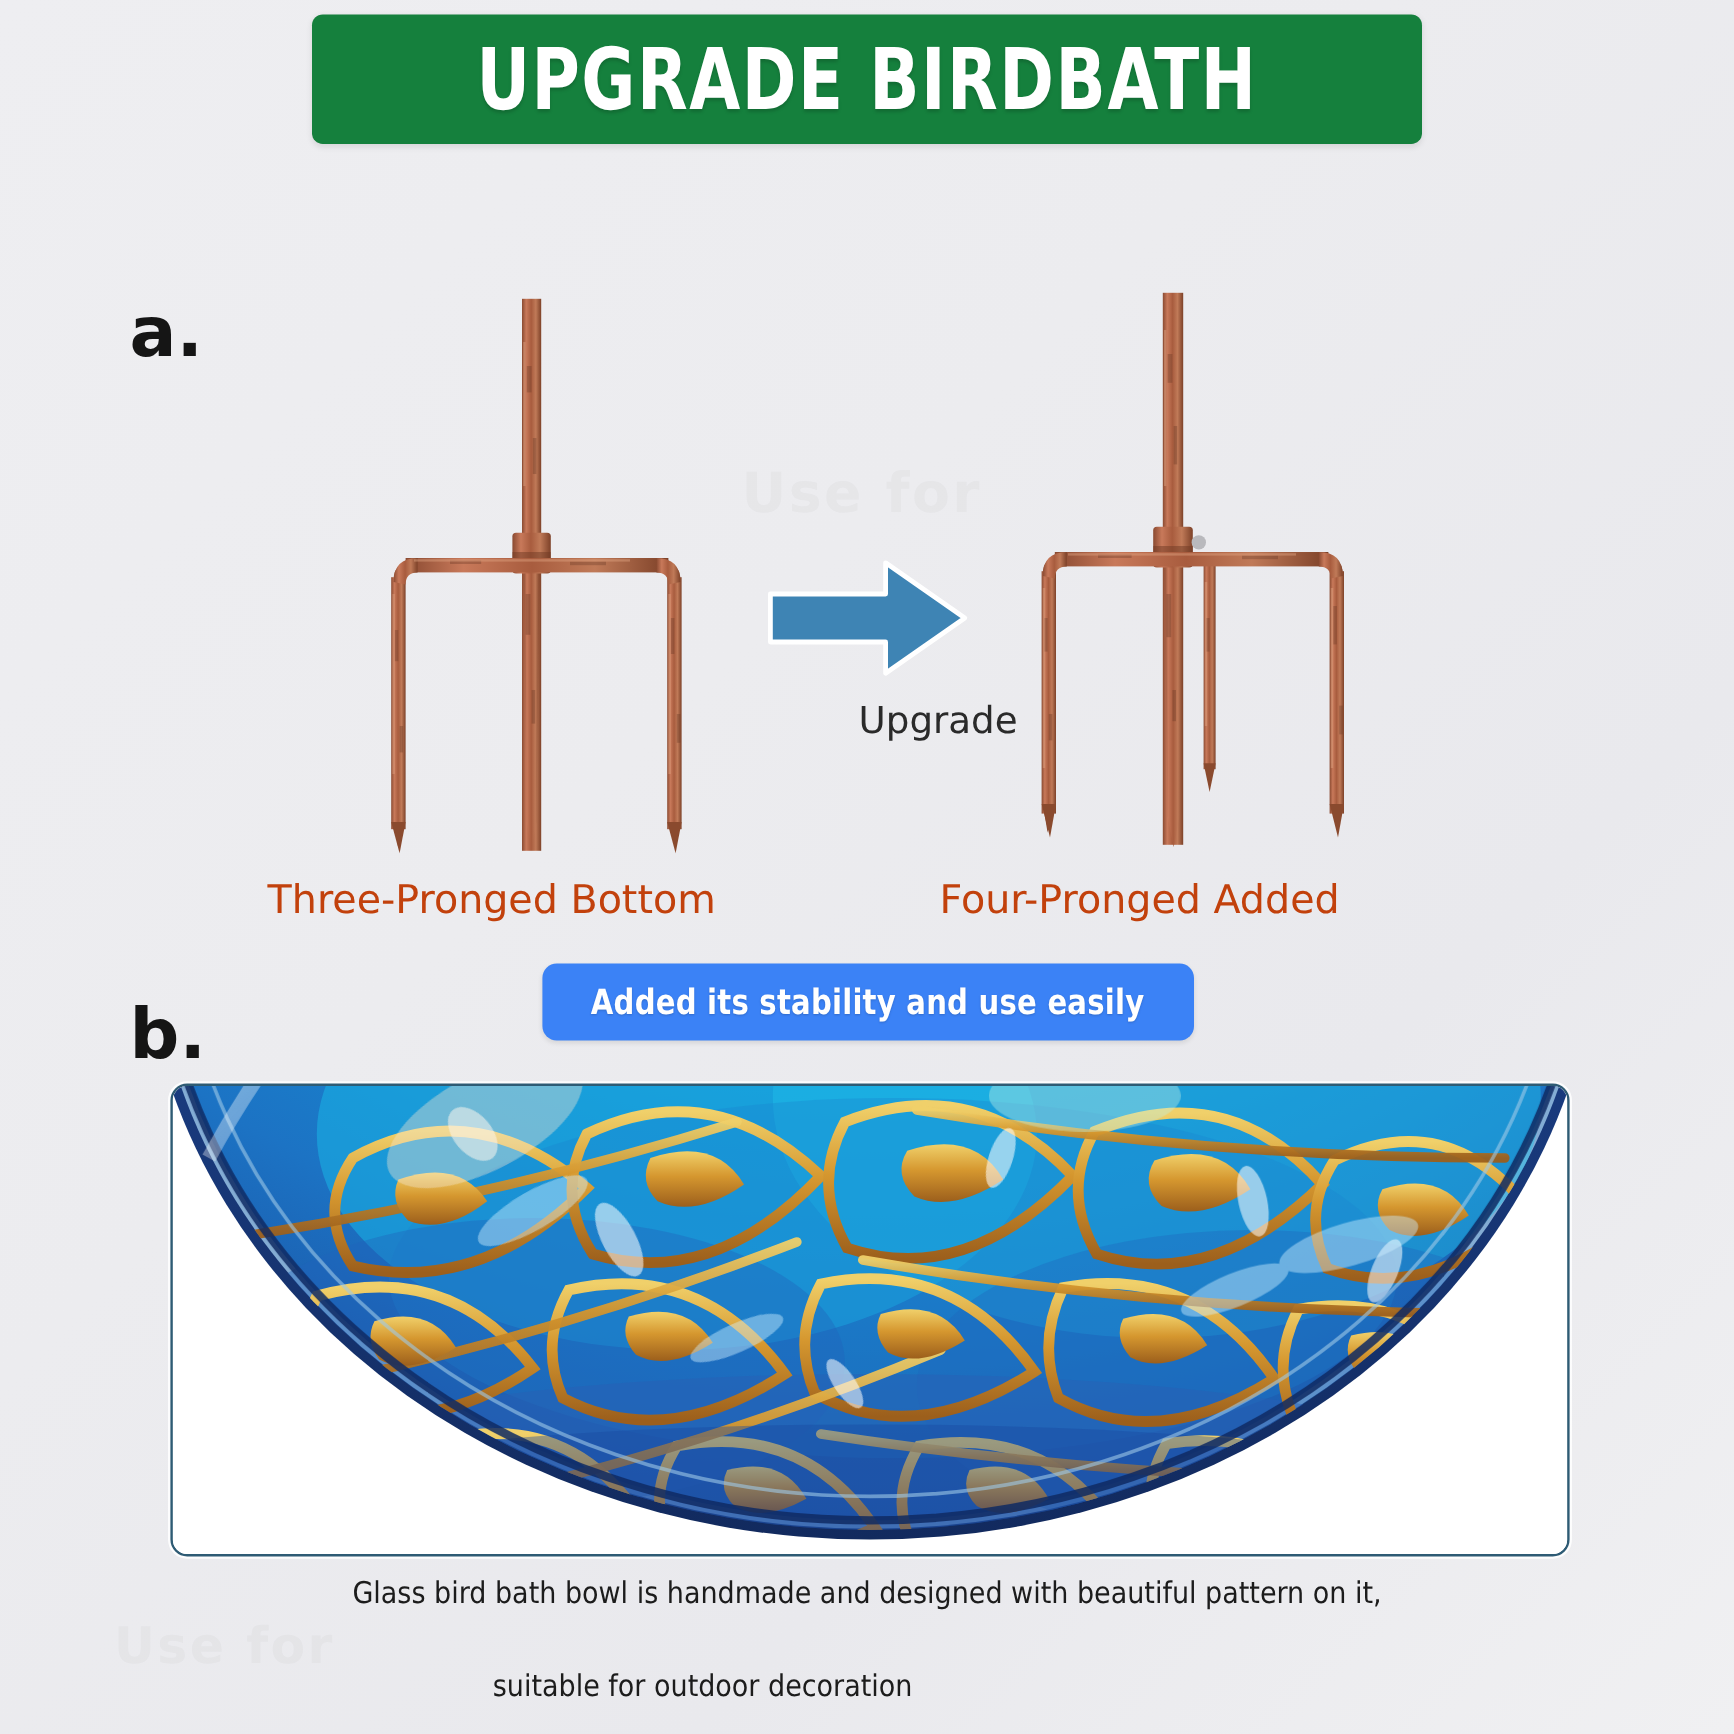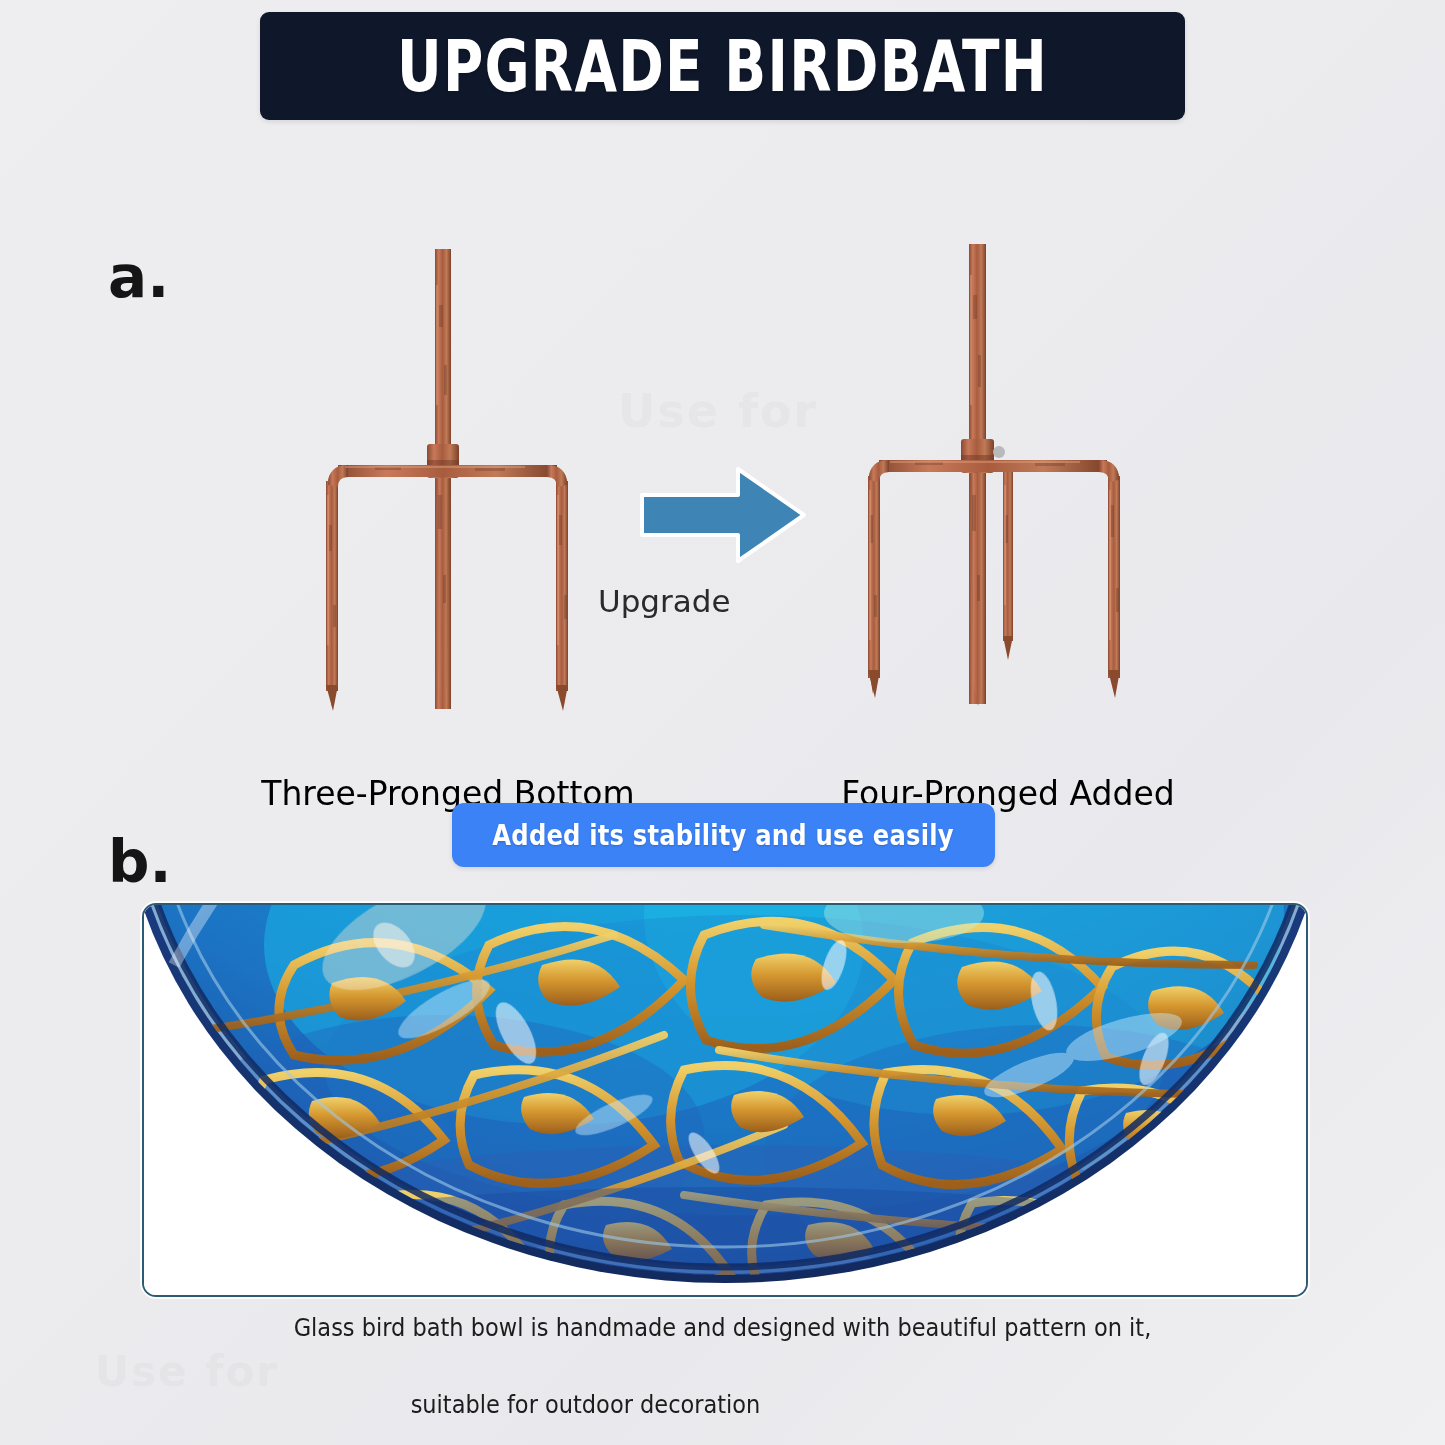--- a/index.html
+++ b/index.html
@@ -7,21 +7,21 @@
     width:1445px;height:1445px;overflow:hidden;
     background:linear-gradient(135deg,#eeeef1 0%,#ececef 40%,#e9e9ed 70%,#f0f0f2 100%);
     font-family:"Liberation Sans","DejaVu Sans",sans-serif;
     position:relative;
   }
   .stage{position:absolute;inset:0;}
 
   
   #title-banner{
     position:absolute;left:260px;top:12px;width:925px;height:108px;
-    background:#0f172a;border-radius:9px;
+    background:#15803d;border-radius:9px;
     box-shadow:0 2px 5px rgba(0,0,0,.10);
     display:flex;align-items:center;justify-content:center;
   }
   #title-banner .txt{
     color:#ffffff;font-weight:bold;font-size:71px;letter-spacing:1.5px;
     font-family:"Liberation Sans Narrow","DejaVu Sans Condensed","Liberation Sans",sans-serif;
     transform:scaleX(.86);transform-origin:center;white-space:nowrap;
     text-shadow:0 2px 3px rgba(0,0,0,.16);
   }
 
@@ -36,29 +36,29 @@
   
   .stake{position:absolute;}
   #stake-three{left:305px;top:245px;width:285px;height:470px;}
   #stake-four{left:855px;top:240px;width:285px;height:470px;}
   .stake svg{display:block;width:100%;height:100%;}
 
   
   #upgrade-arrow{position:absolute;left:638px;top:465px;width:170px;height:100px;}
   #upgrade-arrow svg{display:block;width:100%;height:100%;}
   #upgrade-label{
-    position:absolute;left:598px;top:583px;width:250px;text-align:left;
+    position:absolute;left:598px;top:583px;width:250px;text-align:right;
     font-size:31px;color:#2a2a2a;font-weight:400;
     font-family:"DejaVu Sans","Liberation Sans",sans-serif;
   }
 
   
   .stake-caption{
-    position:absolute;font-size:33px;color:#000000;font-weight:400;
-    font-family:"DejaVu Sans","Liberation Sans",sans-serif;text-align:center;margin-top:44px;
+    position:absolute;font-size:33px;color:#c2410c;font-weight:400;
+    font-family:"DejaVu Sans","Liberation Sans",sans-serif;text-align:left;
   }
   #caption-three{left:223px;top:730px;width:450px;}
   #caption-four{left:783px;top:730px;width:450px;}
 
   
   #stability-banner{
     position:absolute;left:452px;top:803px;width:543px;height:64px;
     background:#3b82f6;border-radius:12px;
     box-shadow:0 2px 4px rgba(0,0,0,.10);
     display:flex;align-items:center;justify-content:center;

